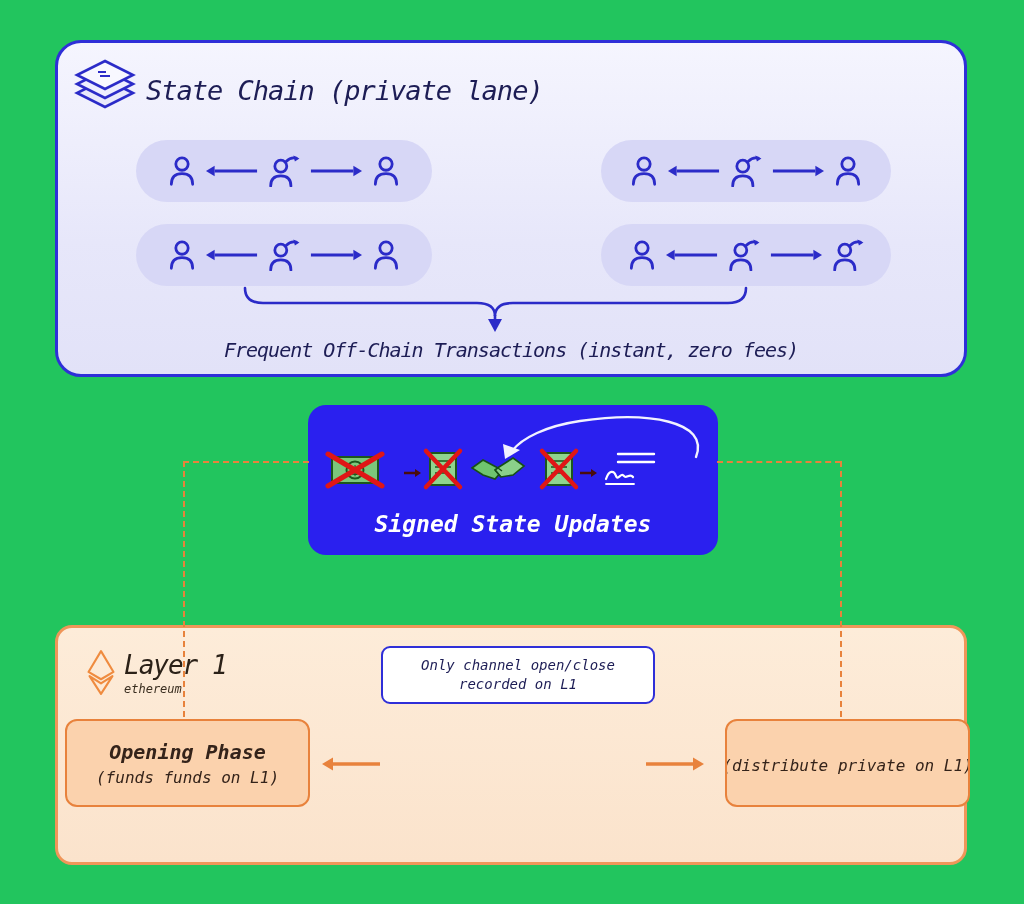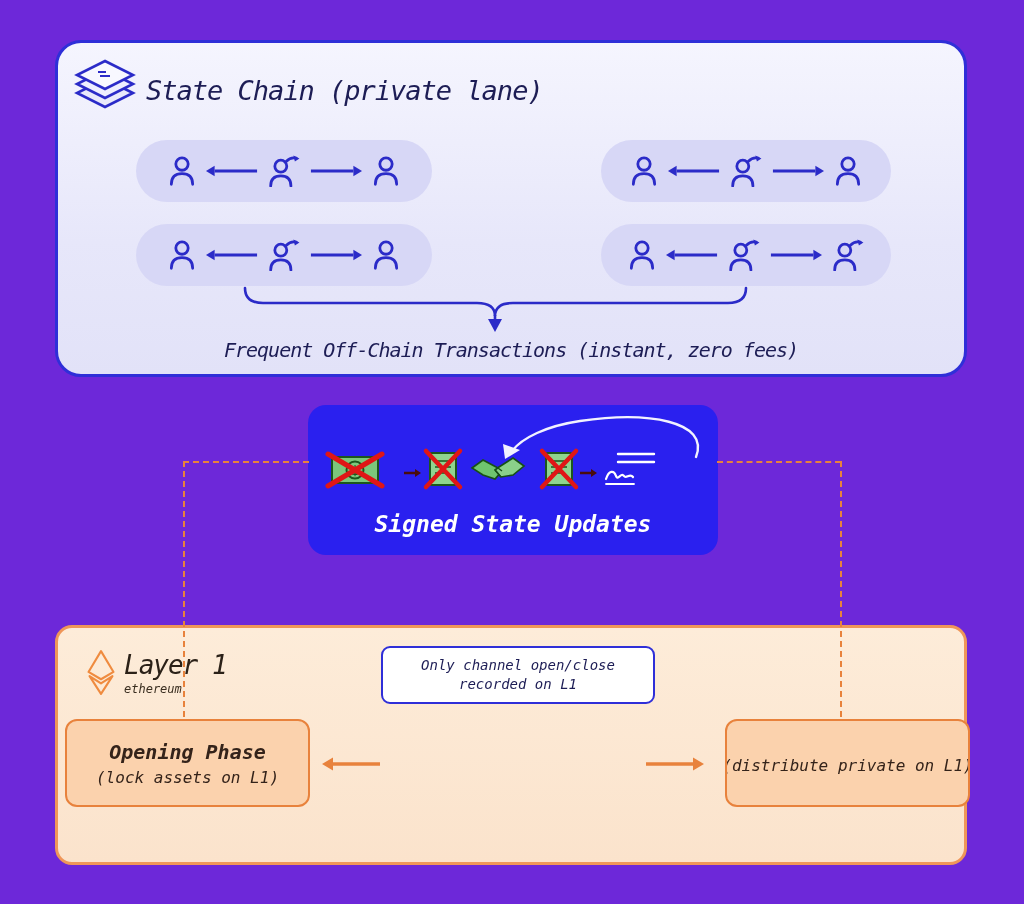--- a/index.html
+++ b/index.html
@@ -1,18 +1,18 @@
 <!DOCTYPE html>
 <html><head>
 <meta charset="utf-8">
 <style>
   * { margin:0; padding:0; box-sizing:border-box; }
   html,body { background:#000; }
   body { font-family:"DejaVu Sans Mono", monospace; }
-  .canvas { position:relative; width:1024px; height:904px; background:#6d28d9; overflow:hidden; }
+  .canvas { position:relative; width:1024px; height:904px; background:#22c55e; overflow:hidden; }
   .abs { position:absolute; }
   .txt { font-style:italic; }
 
   
   .state-chain-box {
     left:55px; top:40px; width:912px; height:337px;
     background:linear-gradient(180deg,#f5f5fe 0%, #e7e7fa 60%, #e2e2f8 100%);
     border:3px solid #2f2fd8; border-radius:26px;
   }
   .sc-title { left:88px; top:32px; font-size:27px; color:#1d1d55; letter-spacing:-1px; }
@@ -249,21 +249,21 @@
 
     <div class="abs txt l1-title">Layer 1</div>
     <div class="abs txt l1-sub">ethereum</div>
 
     <div class="abs txt note-box">
       <span>Only channel open/close recorded on L1</span>
     </div>
 
     <div class="phase" style="left:7px;">
       <div class="txt phase-title">Opening Phase</div>
-      <div class="txt phase-sub">(lock assets on L1)</div>
+      <div class="txt phase-sub">(funds funds on L1)</div>
     </div>
 
     <div class="phase" style="left:667px;">
       <div class="txt phase-sub">(distribute private on L1)</div>
     </div>
 
     <svg class="abs" style="left:262px; top:127px;" width="62" height="18" viewBox="0 0 62 18">
       <line x1="60" y1="9" x2="13" y2="9" stroke="#e8823c" stroke-width="3.4"></line>
       <polygon points="13,2.5 13,15.5 2,9" fill="#e8823c"></polygon>
     </svg>

